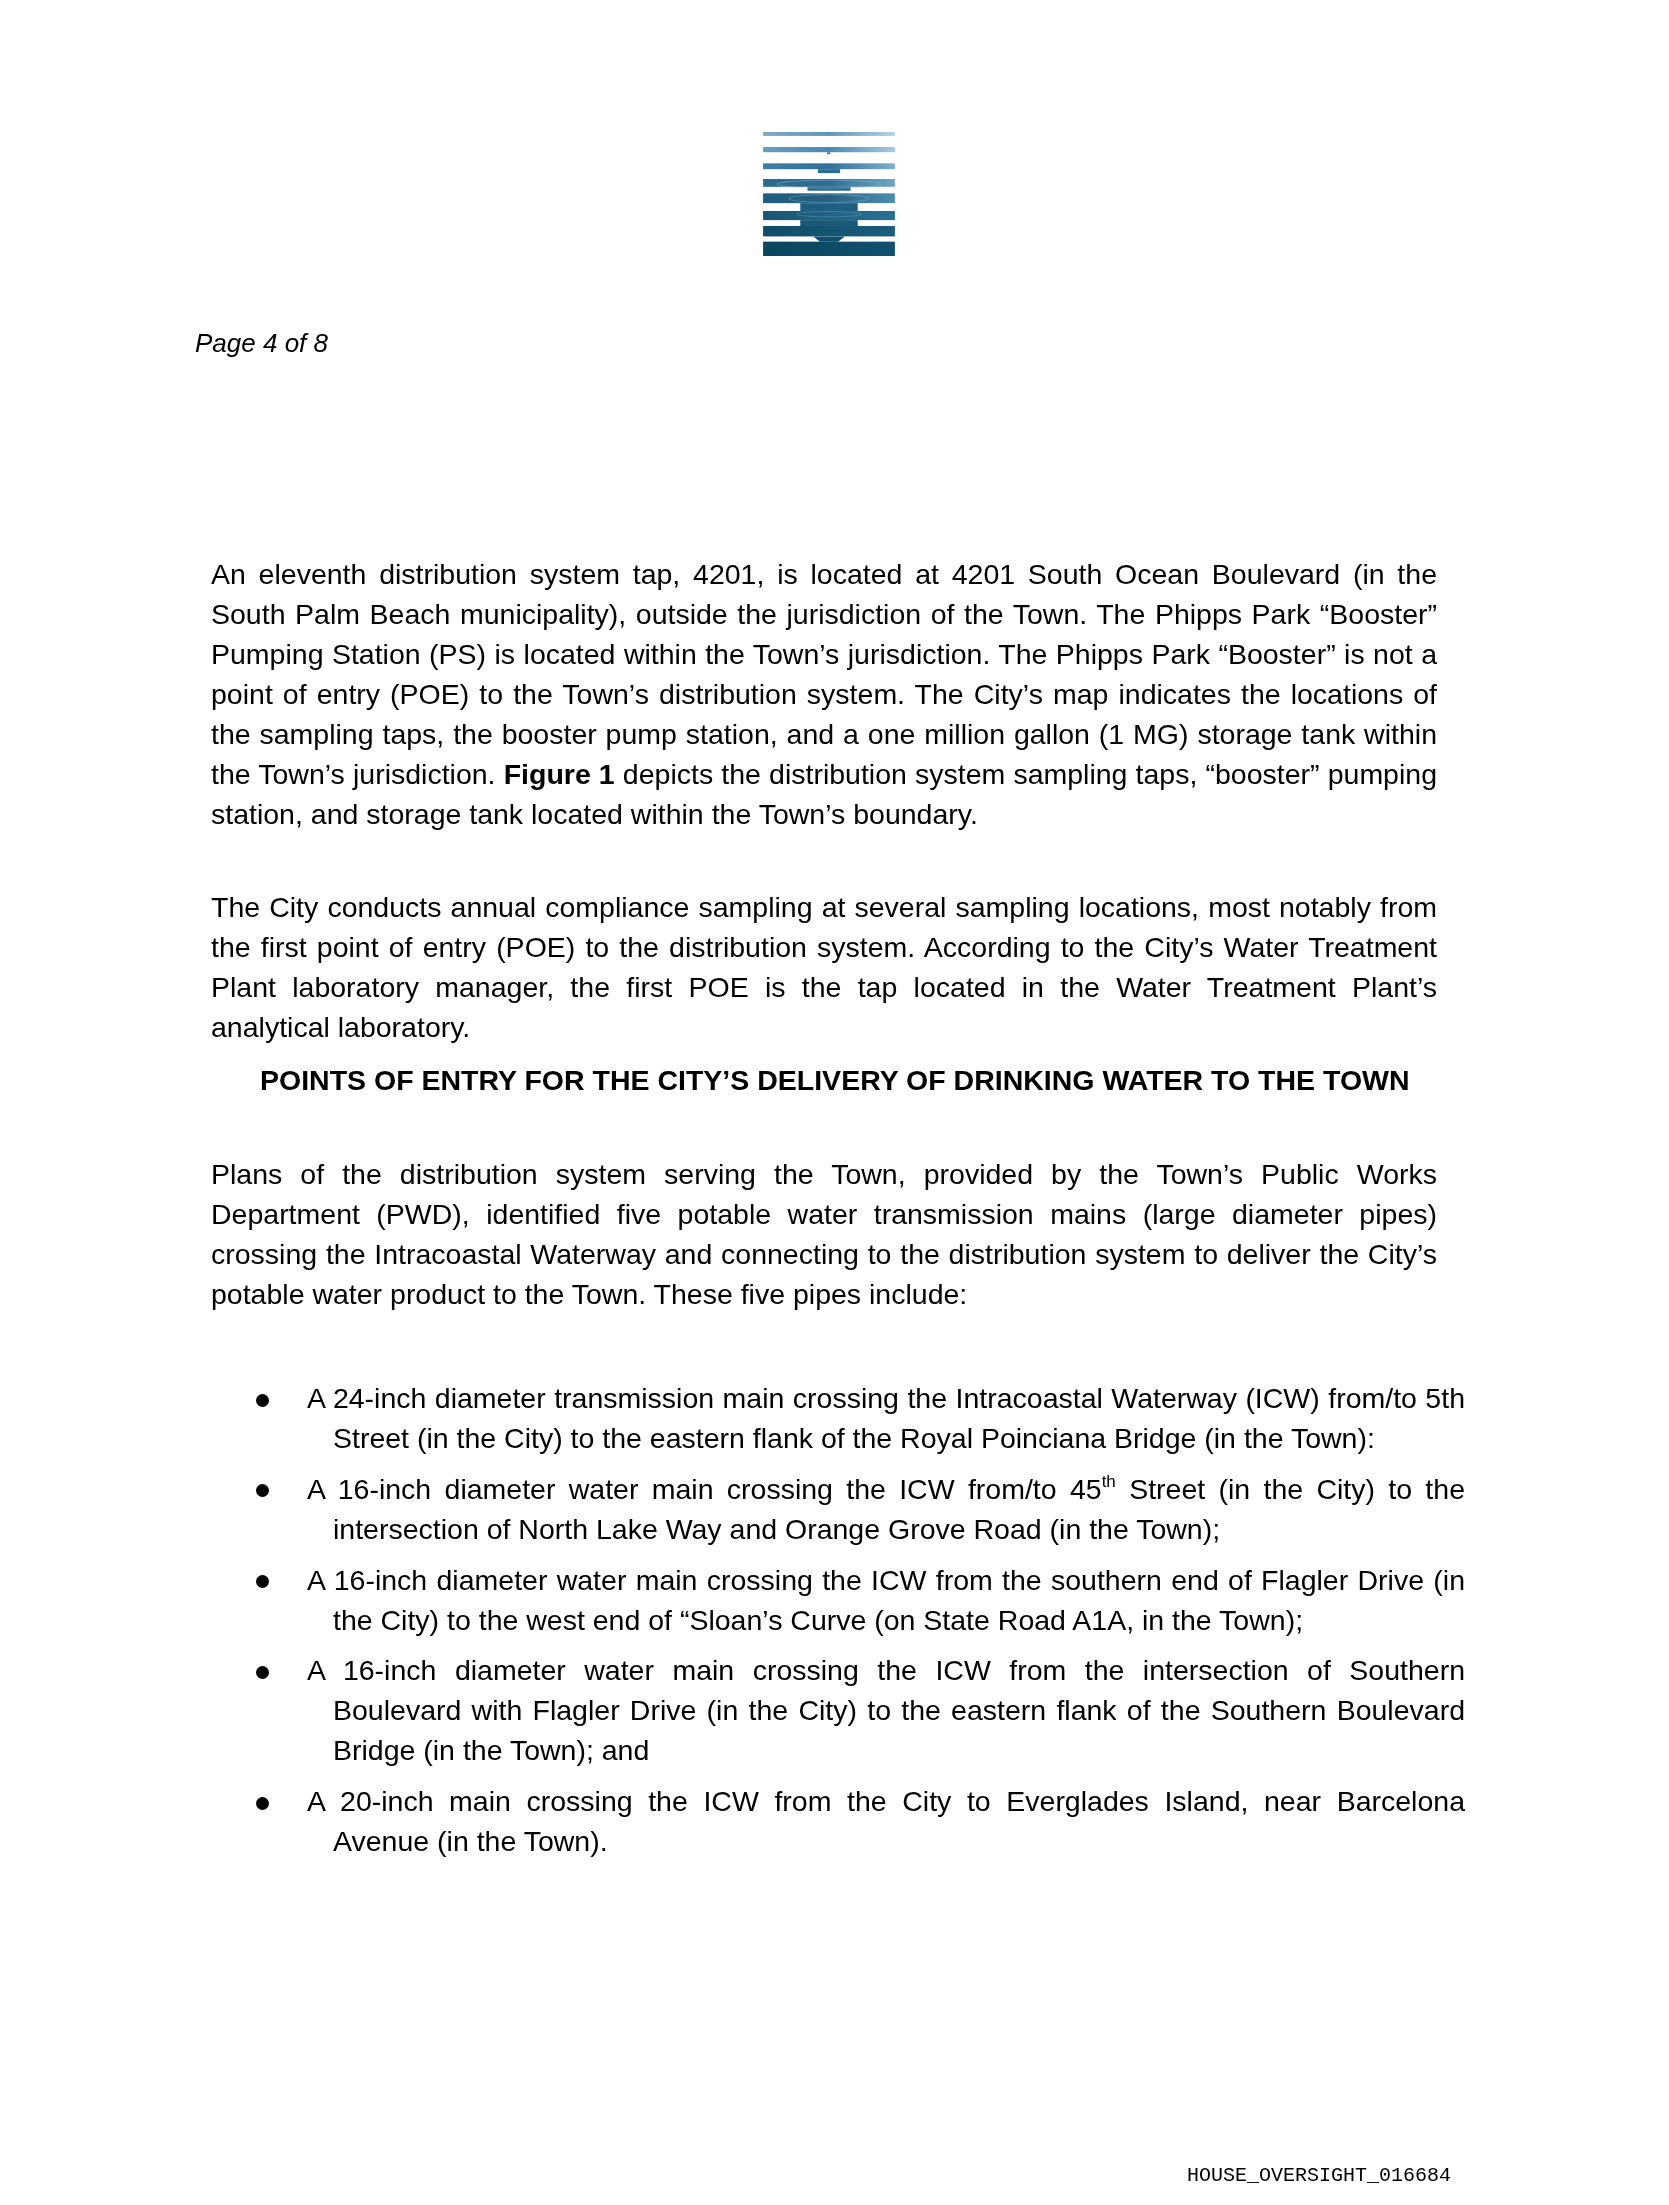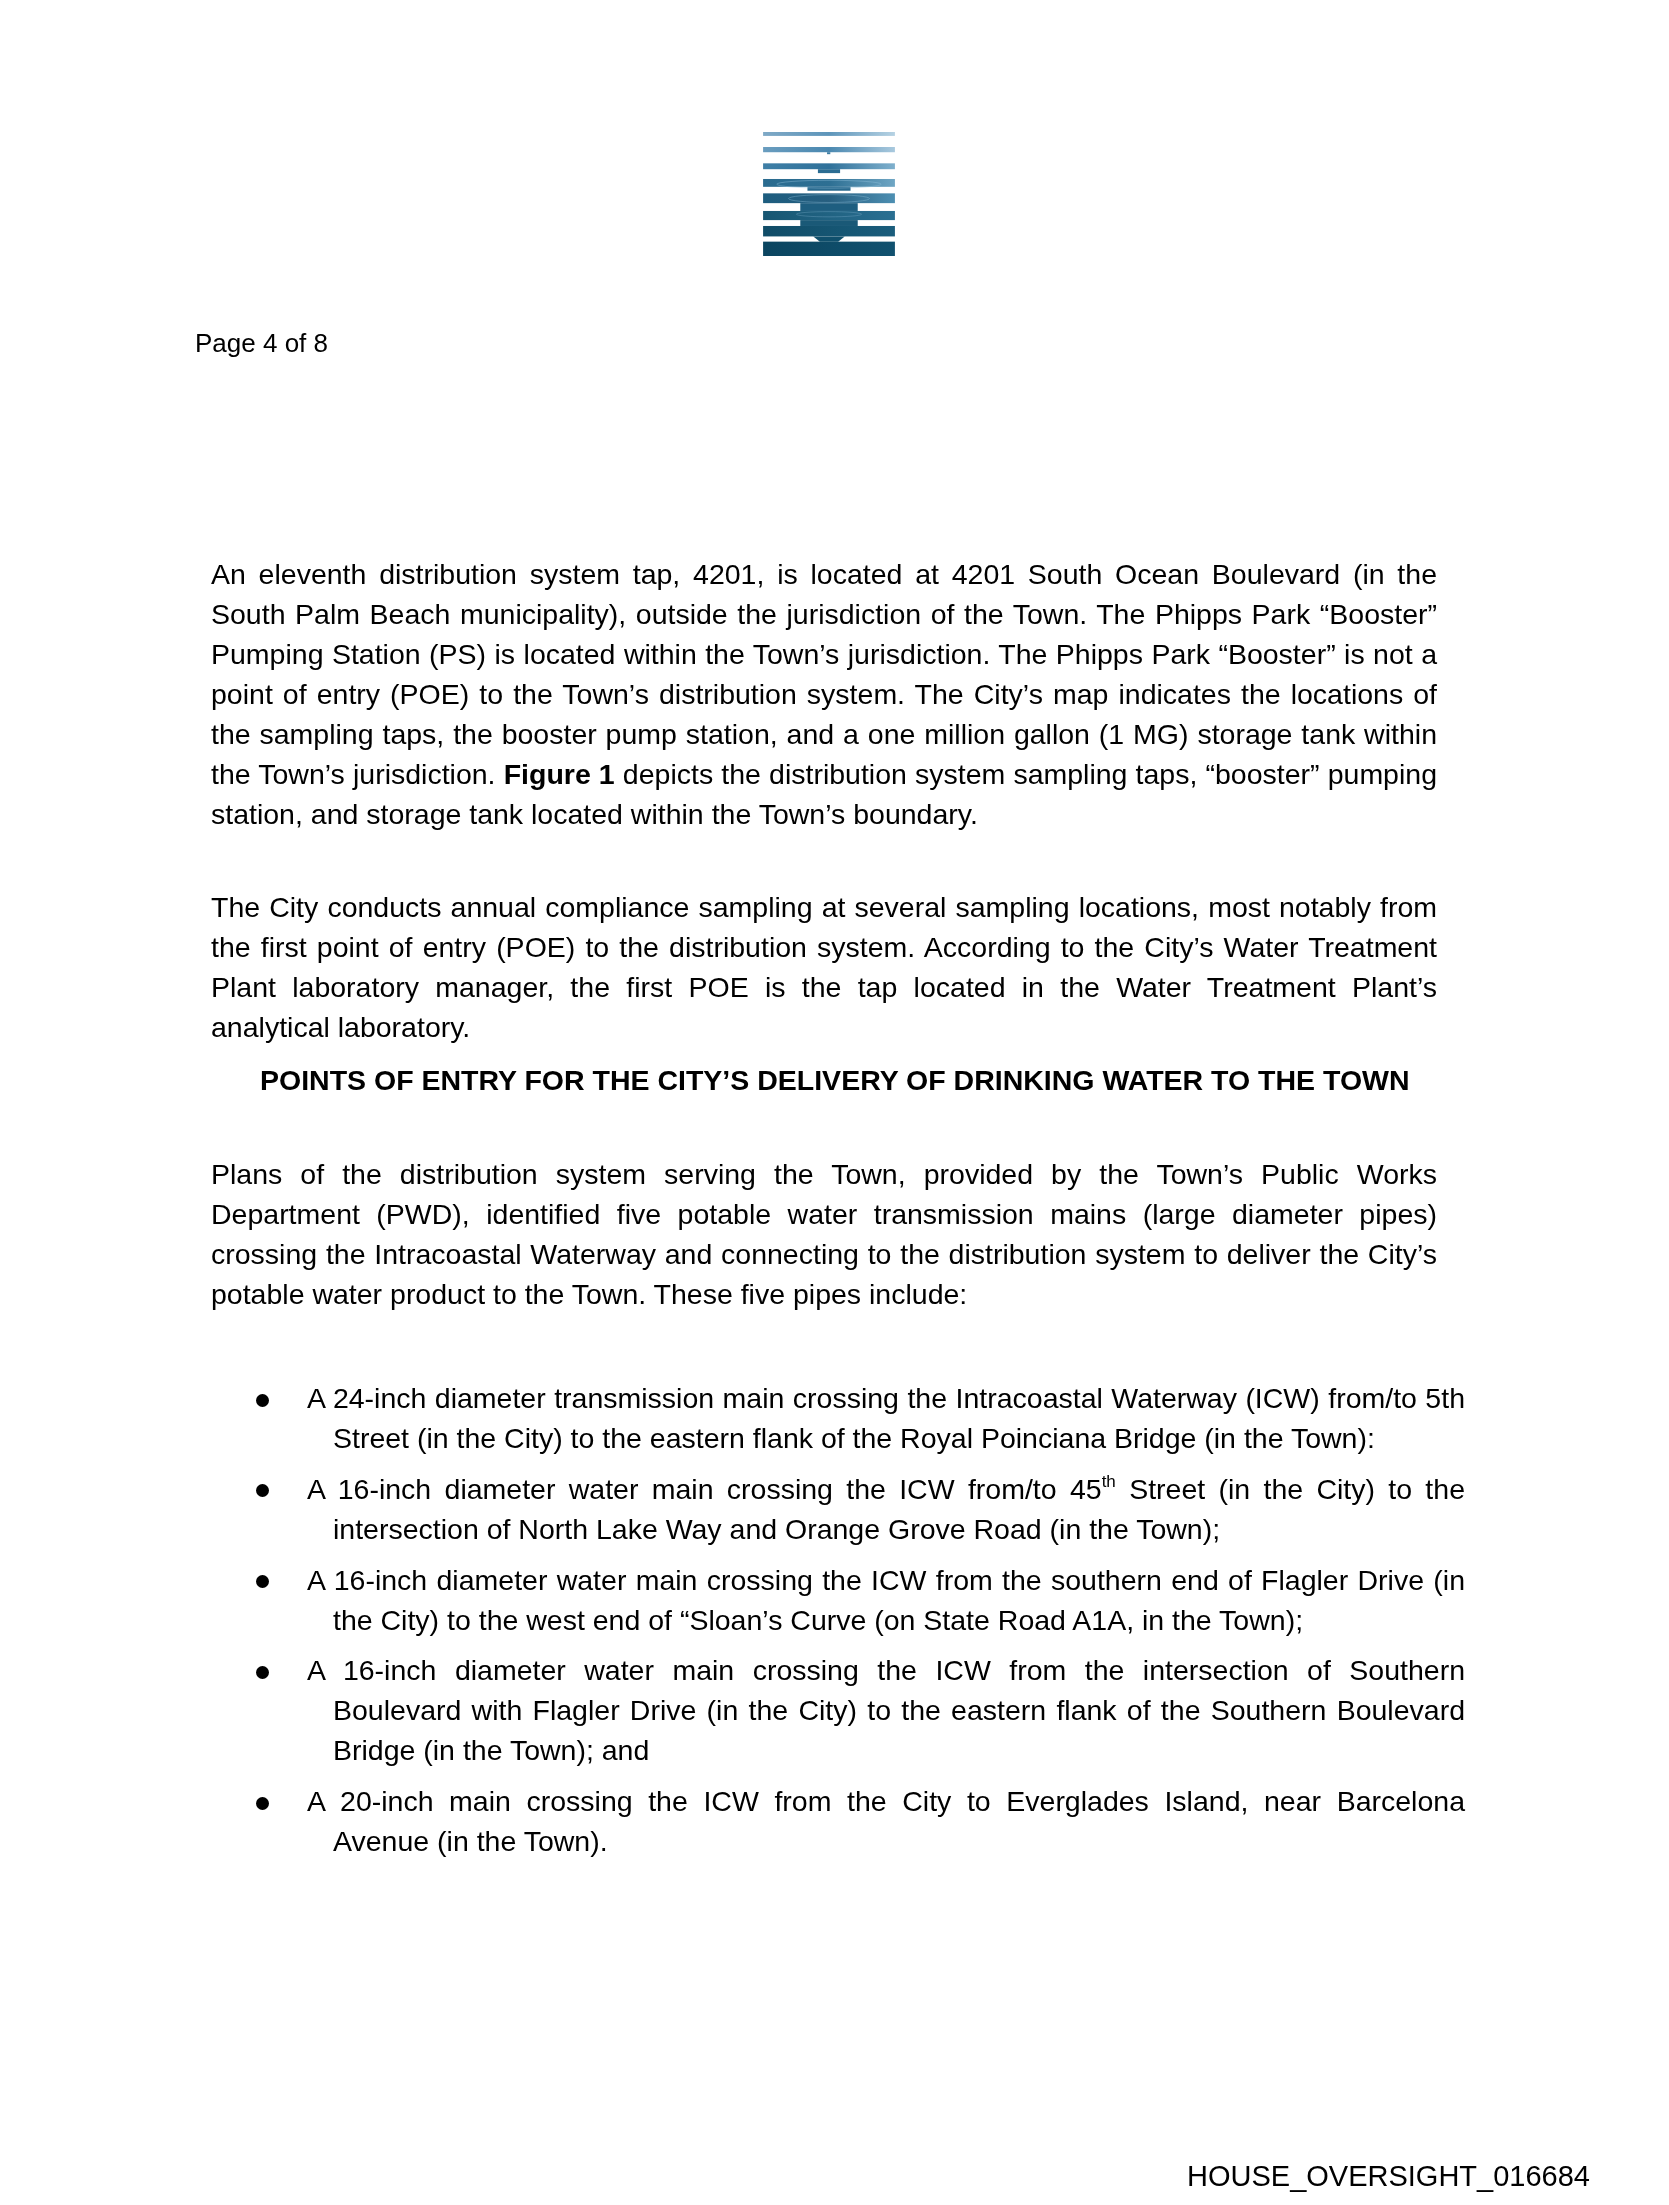--- a/index.html
+++ b/index.html
@@ -1,21 +1,21 @@
 <!DOCTYPE html>
 <html style="font-size:10.5px"><head>
 <meta charset="utf-8">
 <style>
   html, body { margin: 0; padding: 0; background: #ffffff; }
   body {
     width: 1669px; height: 2205px; position: relative; overflow: hidden;
     font-family: "Liberation Sans", sans-serif; color: #000;
   }
   .logo { position: absolute; left: 763px; top: 132px; width: 132px; height: 124px; }
-  .page-num { position: absolute; left: 195px; top: 328px; font-size: 26px; line-height: 31px; }
+  .page-num { position: absolute; left: 195px; top: 328px; font-size: 26px; line-height: 31px; font-style: italic; }
   .body-text {
     position: absolute; left: 195px; width: 1258px;
     font-size: 28.5px; line-height: 40px; text-align: justify;
   }
   .body-text p { margin: 16px; }
   .p1 { top: 538px; }
   .p2 { top: 871px; }
   .heading {
     position: absolute; left: 195px; top: 1049px; width: 1258px;
     font-size: 28.5px; line-height: 35px; font-weight: bold;
@@ -30,22 +30,23 @@
   ul.pipes li {
     position: relative; padding-left: 126px; text-indent: -26px;
     text-align: justify; margin: 0 0 10.8px 0;
   }
   ul.pipes li .bullet {
     position: absolute; left: 49px; top: 15.7px; width: 13px; height: 13px;
     border-radius: 50%; background: #000; text-indent: 0;
   }
   sup { font-size: 17px; line-height: 0; vertical-align: 11.8px; }
   .bates {
-    position: absolute; left: 1187px; top: 2159px; font-size: 29px; line-height: 34px;
+    position: absolute; left: 1187px; top: 2159px; font-size: 20px; line-height: 34px;
     letter-spacing: 0px;
+    font-family: Liberation Mono, monospace;
   }
 </style>
 </head>
 <body>
 
 <div class="logo">
   <svg width="132" height="124" viewBox="0 0 202 190">
     <defs>
       <linearGradient id="g1" x1="0" x2="1" y1="0" y2="0">
         <stop offset="0" stop-color="#7fa9c6"></stop>

